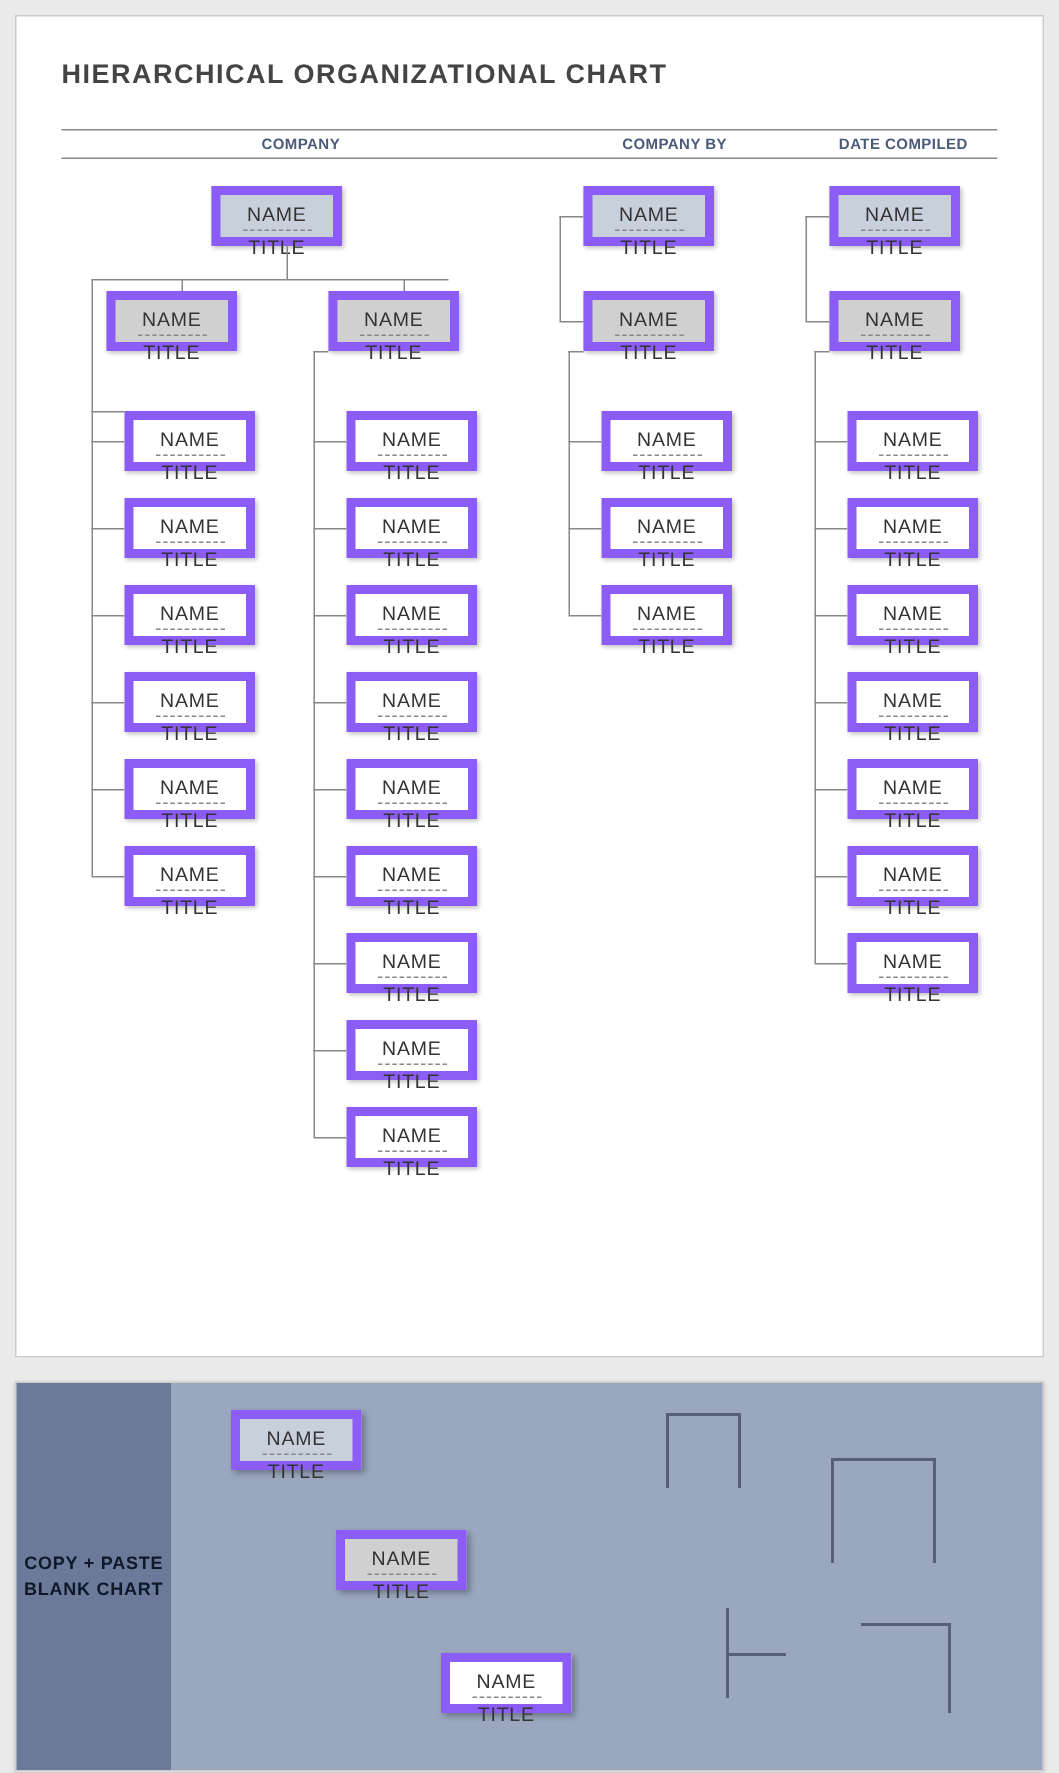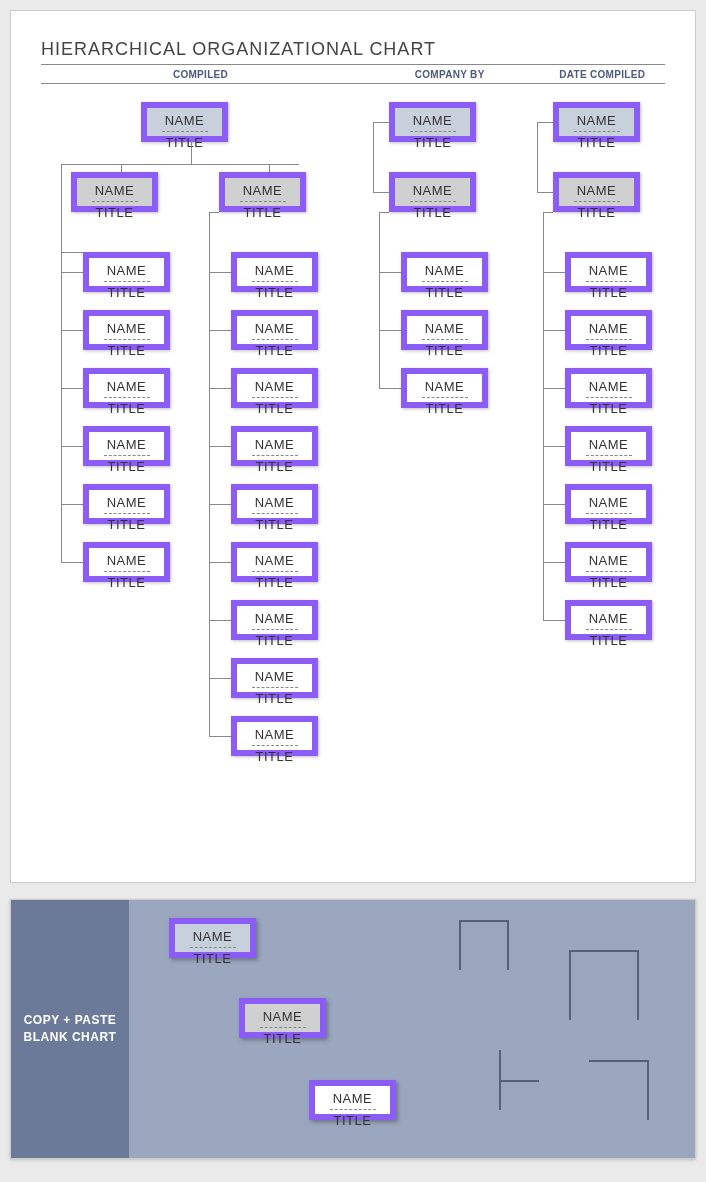--- a/index.html
+++ b/index.html
@@ -12,24 +12,24 @@
   .page {
     background: #fff;
     border: 1px solid #ccc;
     width: 686px;
     margin: 0 auto 16px auto;
     position: relative;
     padding: 28px 30px 40px 30px;
   }
   .page-title {
     font-size: 18px;
-    font-weight: normal;
+    font-weight: bold;
     letter-spacing: 1px;
     color: #444;
-    margin-bottom: 4px;
+    margin-bottom: 26px;
   }
   .header-row {
     display: flex;
     border-top: 1px solid #888;
     border-bottom: 1px solid #888;
     font-size: 10px;
     font-weight: bold;
     color: #4a5a7a;
     text-align: center;
     letter-spacing: .3px;
@@ -76,23 +76,23 @@
   
   .panel {
     width: 686px;
     margin: 0 auto;
     border: 1px solid #ccc;
     display: flex;
     height: 260px;
     box-shadow: 0 1px 3px rgba(0,0,0,.2);
   }
   .panel-label {
-    width: 118px;
+    width: 103px;
     background: #6b7a99;
-    color: #ffffff;
+    color: #0f172a;
     font-size: 12px;
     font-weight: bold;
     text-align: center;
     display: flex;
     align-items: center;
     justify-content: center;
     line-height: 1.4;
     letter-spacing: .5px;
   }
   .panel-body {
@@ -104,21 +104,21 @@
   .deco-line { position: absolute; background: #586079; }
 </style>
 </head>
 <body>
 
 <div class="page">
 
   <div class="page-title">HIERARCHICAL ORGANIZATIONAL CHART</div>
 
   <div class="header-row">
-    <div class="col col-company">COMPILED</div>
+    <div class="col col-company">COMPANY</div>
     <div class="col col-compiled">COMPANY BY</div>
     <div class="col col-date">DATE COMPILED</div>
   </div>
 
   <div class="chart">
 
     <div class="node top" style="left:100px; top:0;">
       <span>NAME</span>
       <div class="divider"></div>
       <span>TITLE</span>

